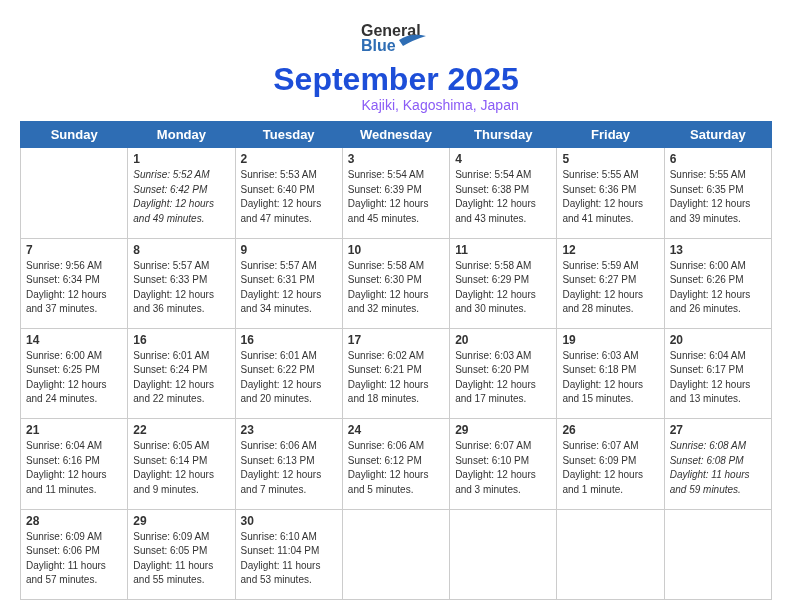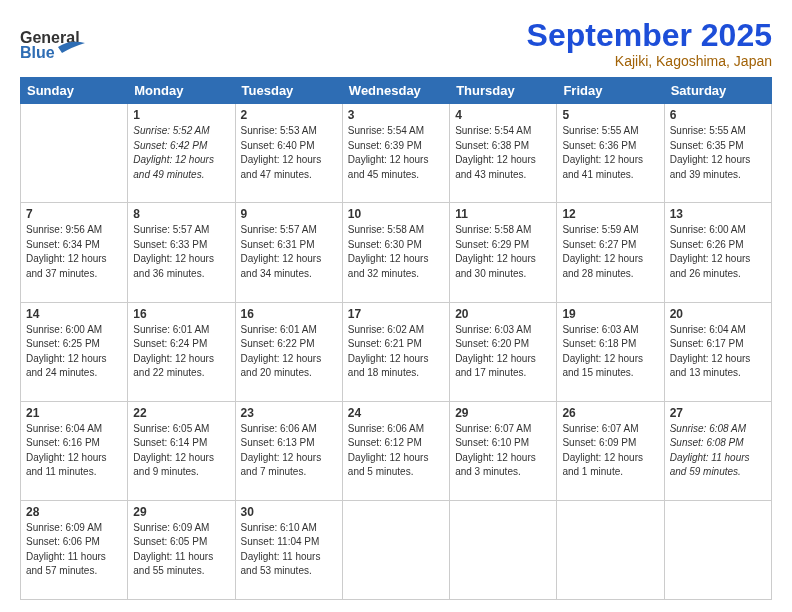--- a/index.html
+++ b/index.html
@@ -13,47 +13,48 @@
     .page {
       width: 792px;
       height: 612px;
       padding: 18px 20px 12px 20px;
       display: flex;
       flex-direction: column;
     }
     .header {
       display: flex;
       justify-content: space-between;
-      align-items: flex-end;
+      align-items: center;
       margin-bottom: 8px;
+      flex-direction: column;
     }
     .title-block {
       text-align: right;
     }
     .month-title {
       font-size: 32px;
       font-weight: bold;
       color: #1d4ed8;
       line-height: 1.1;
     }
     .location {
       font-size: 14px;
-      color: #a16207;
+      color: #8b5cf6;
     }
     .calendar {
       flex: 1;
       border: 1px solid #ccc;
       border-collapse: collapse;
       width: 100%;
       table-layout: fixed;
     }
     .calendar th {
       background: #2e6db4;
       color: #fff;
-      text-align: left;
+      text-align: center;
       padding: 5px 6px;
       font-size: 13px;
       font-weight: bold;
       border: 1px solid #2e6db4;
     }
     .calendar td {
       border: 1px solid #ccc;
       vertical-align: top;
       padding: 4px 5px;
       font-size: 10.5px;

